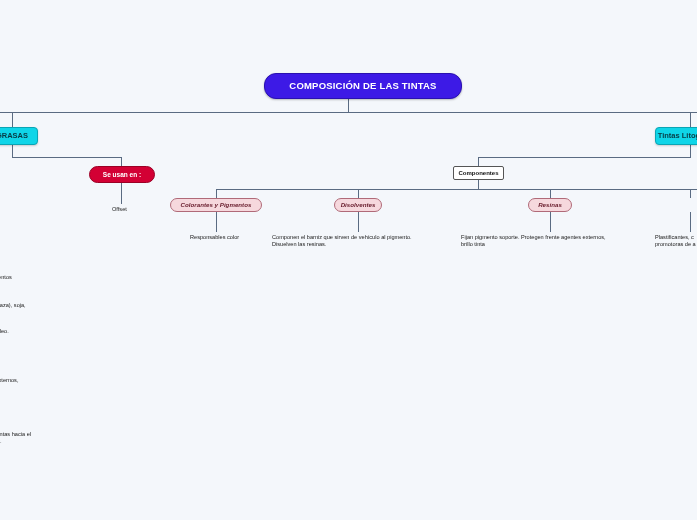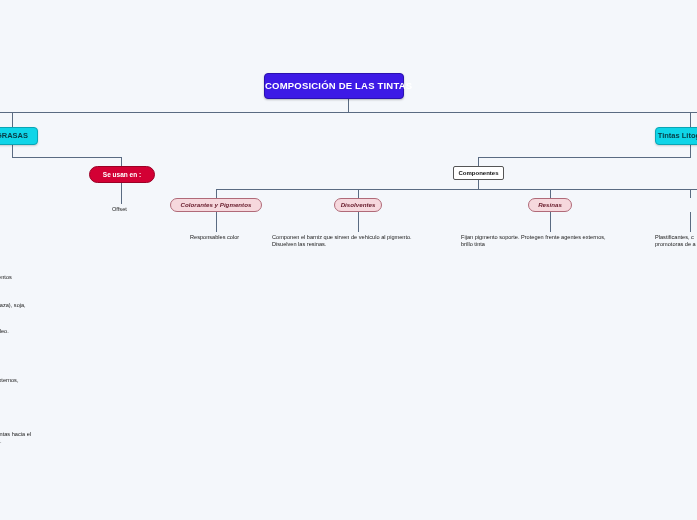--- a/index.html
+++ b/index.html
@@ -24,25 +24,25 @@
   .node {
     position: absolute;
     box-sizing: border-box;
     text-align: center;
     white-space: nowrap;
   }
   
   .root {
     left: 264px;
     top: 73px;
-    width: 140px;
+    width: 198px;
     height: 26px;
     background: #3d1ae6;
     border: 1px solid #2a11b0;
-    border-radius: 4px;
+    border-radius: 12px;
     color: #ffffff;
     font-size: 9.5px;
     font-weight: bold;
     line-height: 24px;
     letter-spacing: 0.2px;
     box-shadow: 0 1px 2px rgba(0,0,0,0.25);
   }
   
   .cyan {
     background: #0fd5e8;

